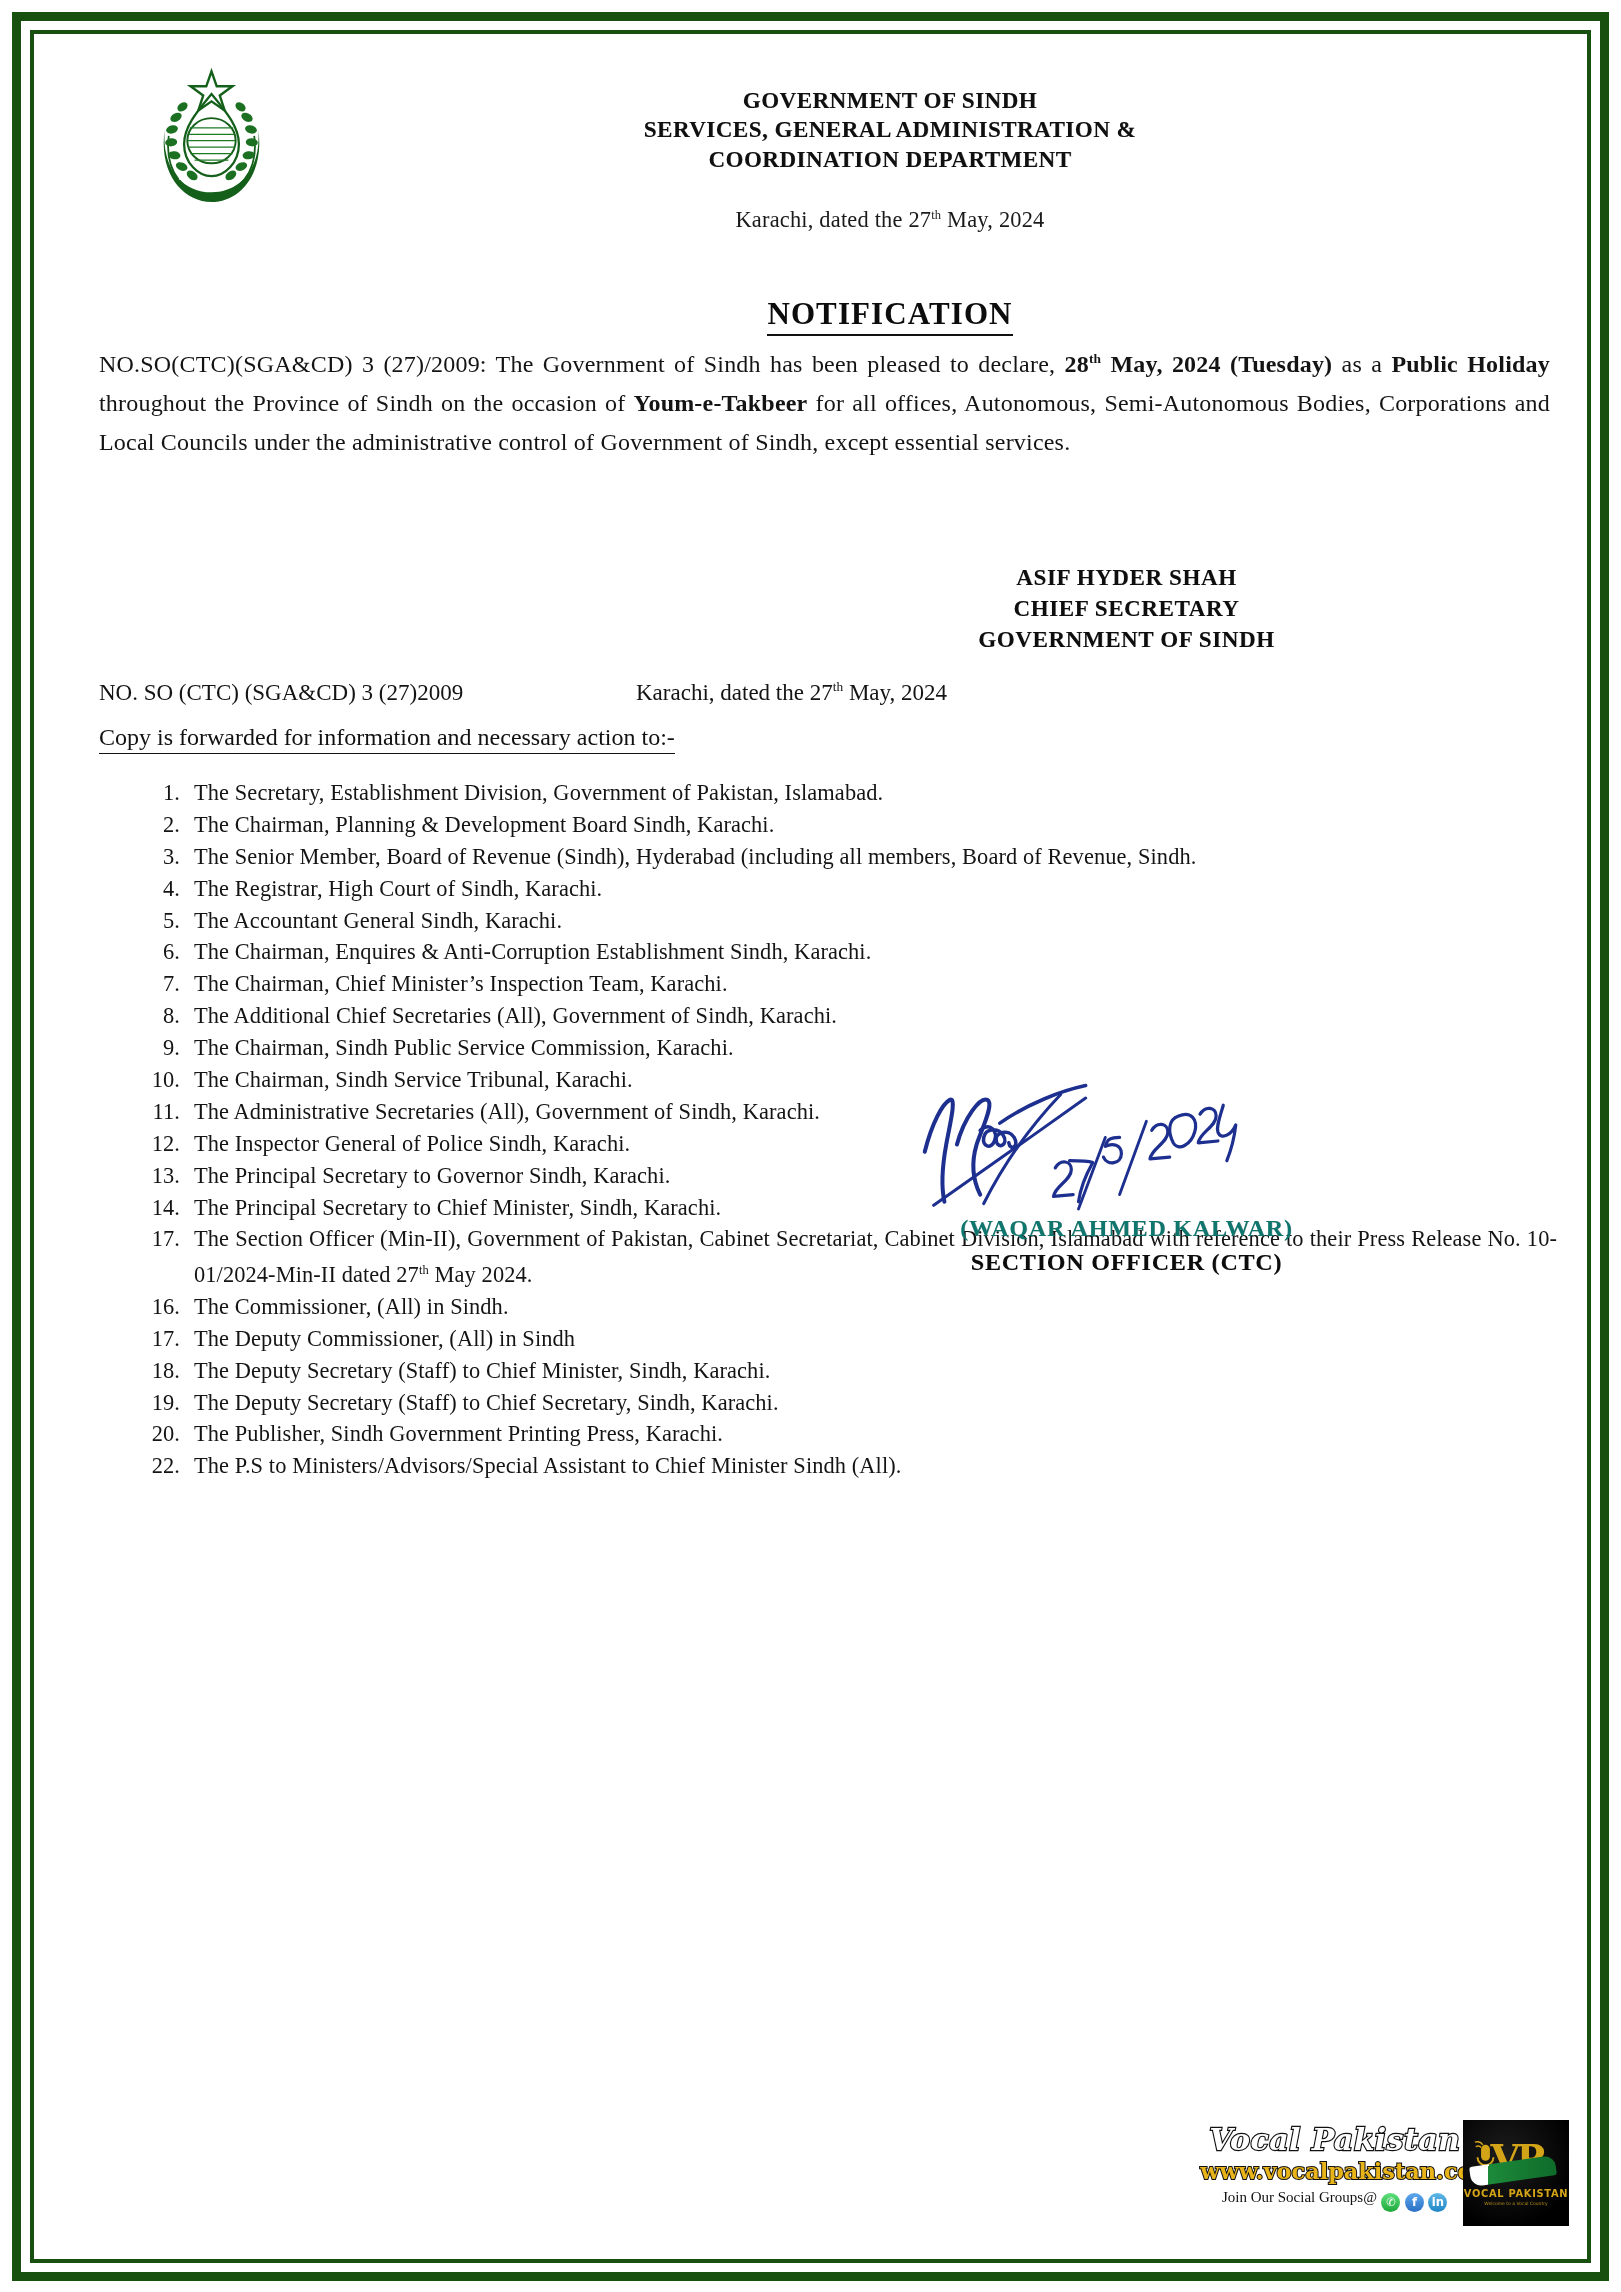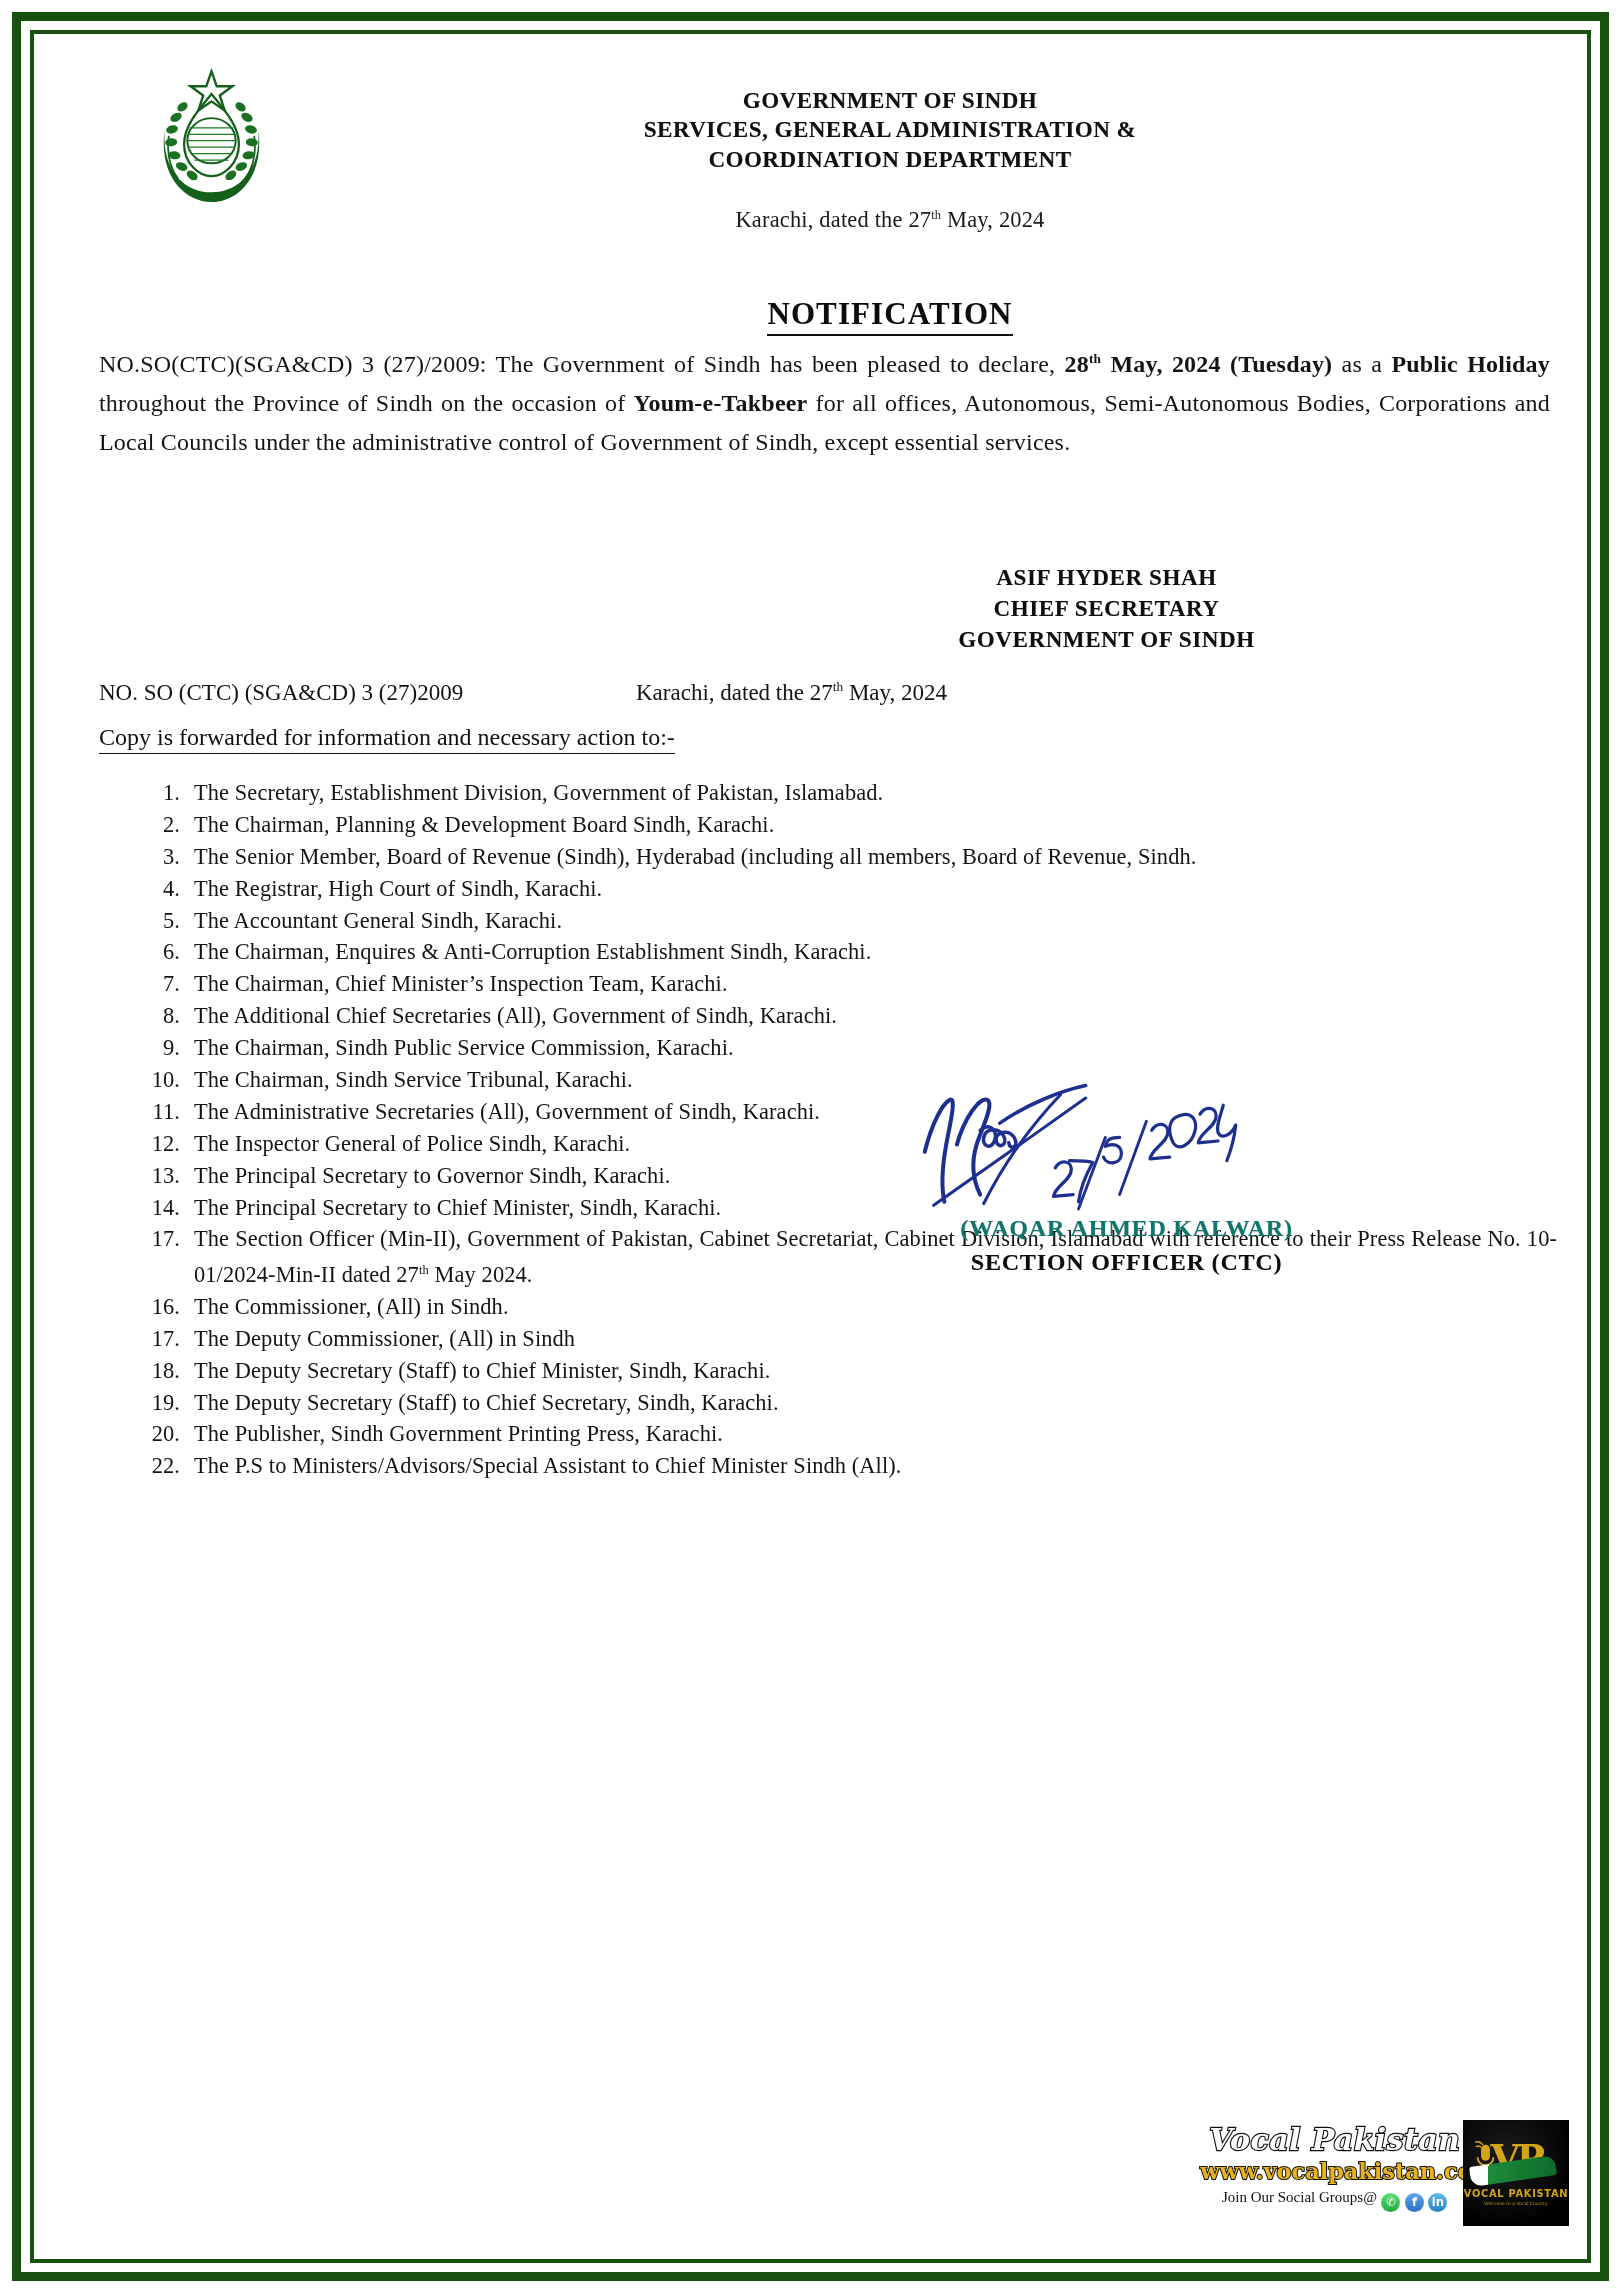--- a/index.html
+++ b/index.html
@@ -117,21 +117,21 @@
     text-align: justify;
     color: #141414;
     letter-spacing: 0.2px;
   }
   .body-para b { font-weight: bold; }
   .body-para sup { font-size: 13.4px; }
 
   
   .cs-block {
     position: absolute;
-    left: 786px;
+    left: 806px;
     top: 519px;
     width: 555px;
     text-align: center;
     font-weight: bold;
     font-size: 23px;
     line-height: 31px;
     letter-spacing: 0.6px;
     color: #0e0e0e;
     text-shadow: 0.4px 0.4px 0px rgba(0,0,0,0.3);
   }

